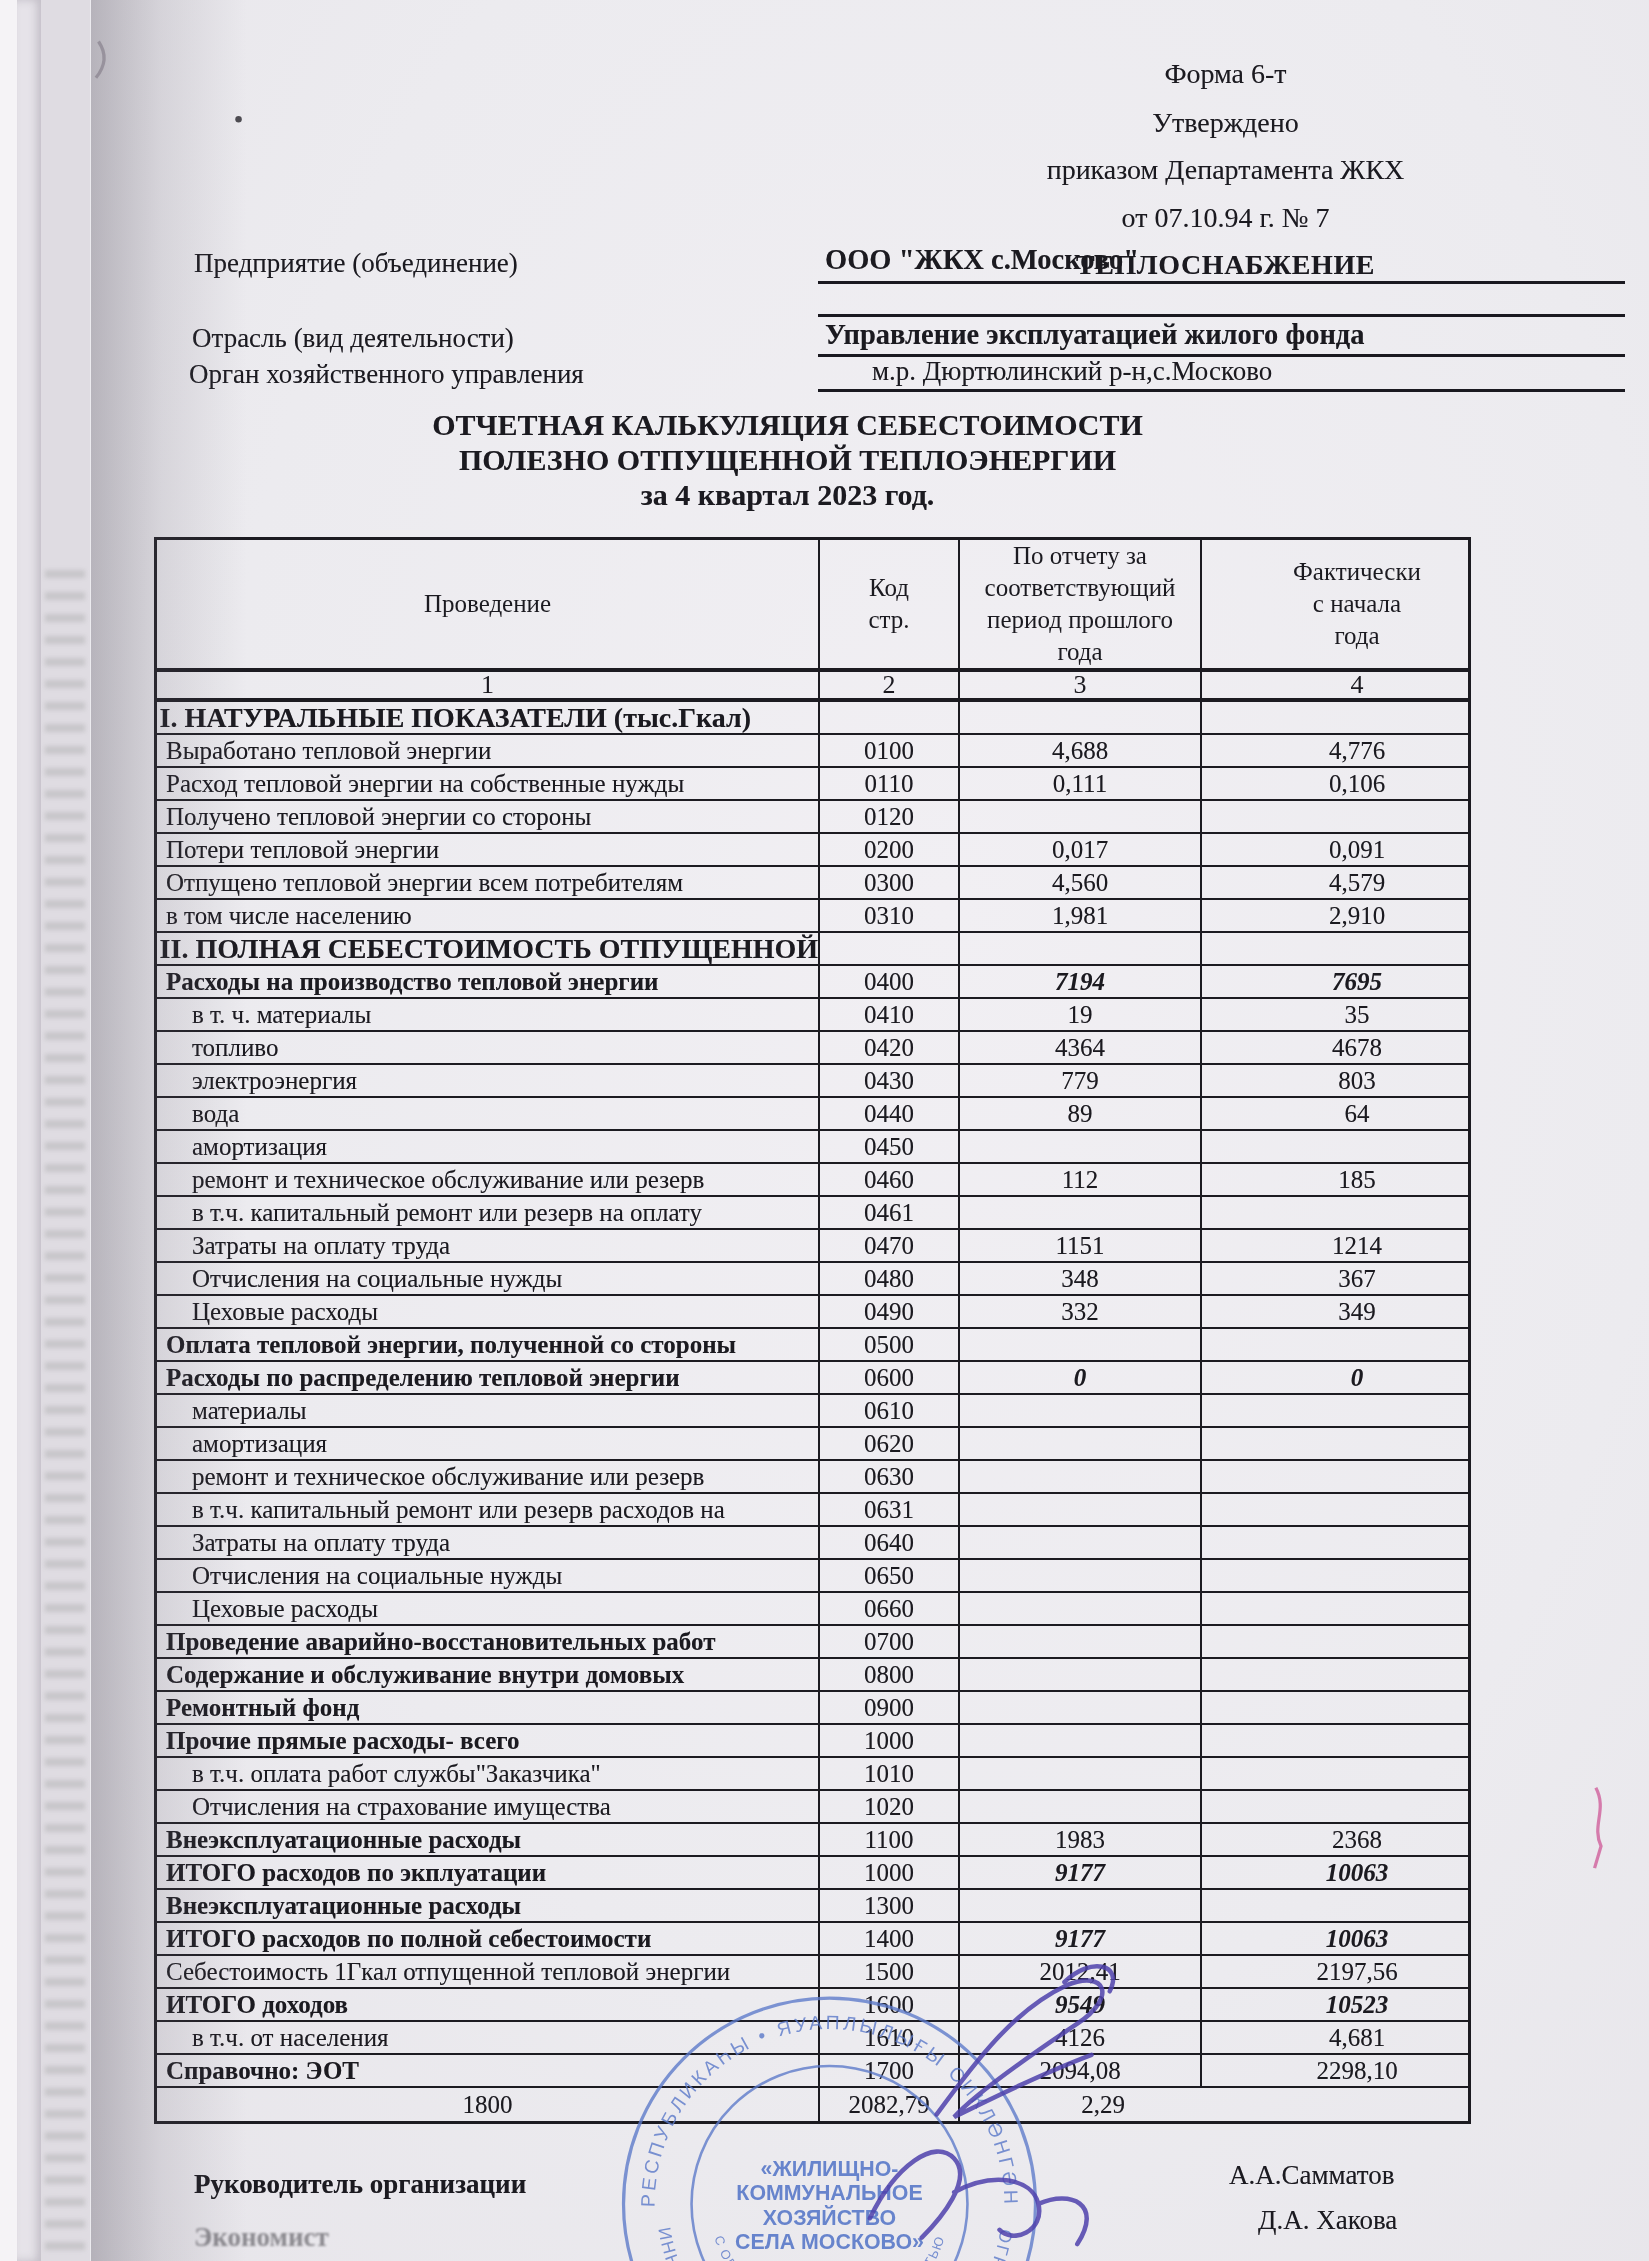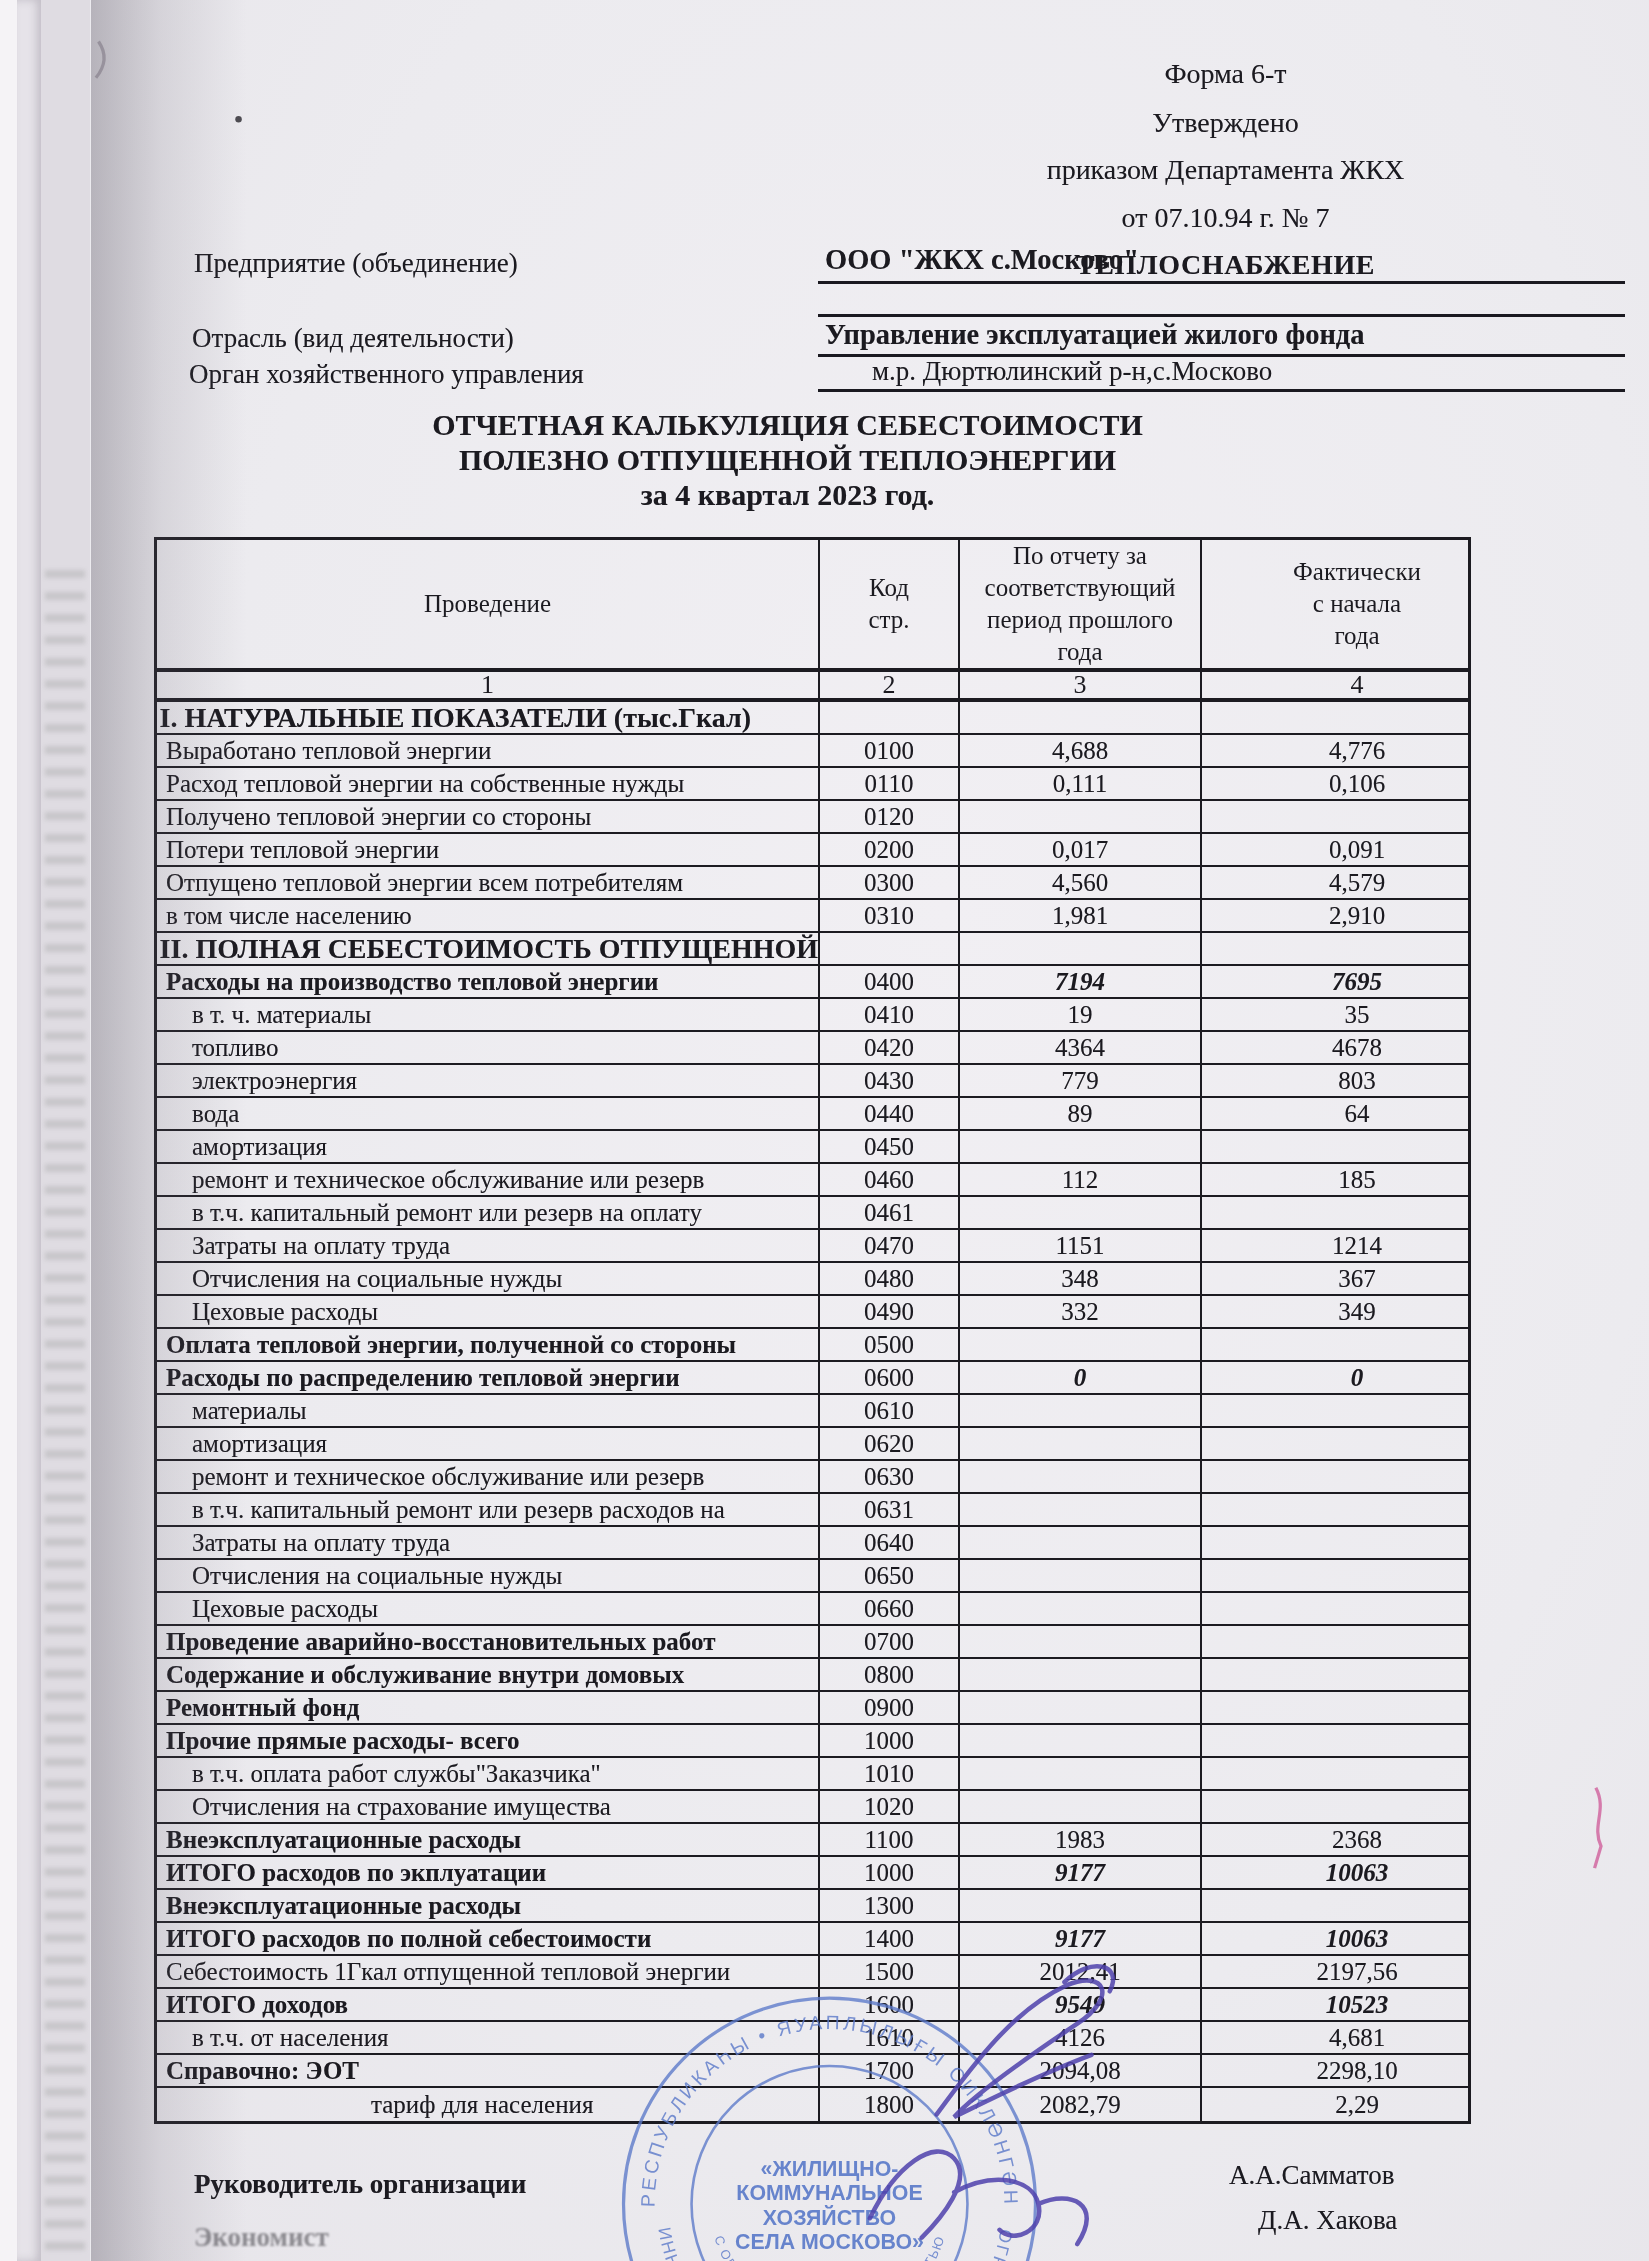--- a/index.html
+++ b/index.html
@@ -362,21 +362,20 @@
         <div class="c v scan-text">4126</div>
         <div class="c v last scan-text">4,681</div>
       </div>
       <div class="trow item-bold">
         <div class="c lbl scan-text">Справочно: ЭОТ</div>
         <div class="c code scan-text">1700</div>
         <div class="c v scan-text">2094,08</div>
         <div class="c v last scan-text">2298,10</div>
       </div>
       <div class="trow tariff">
-        <div class="c lbl scan-text">тариф для населения</div>
         <div class="c code scan-text">1800</div>
         <div class="c v scan-text">2082,79</div>
         <div class="c v last scan-text">2,29</div>
       </div>
     </div>
 </div>
 
 <div class="abs fold"></div>
 
 <div class="abs foot-lab scan-text" style="left:194px;top:2169px;">Руководитель организации</div>

